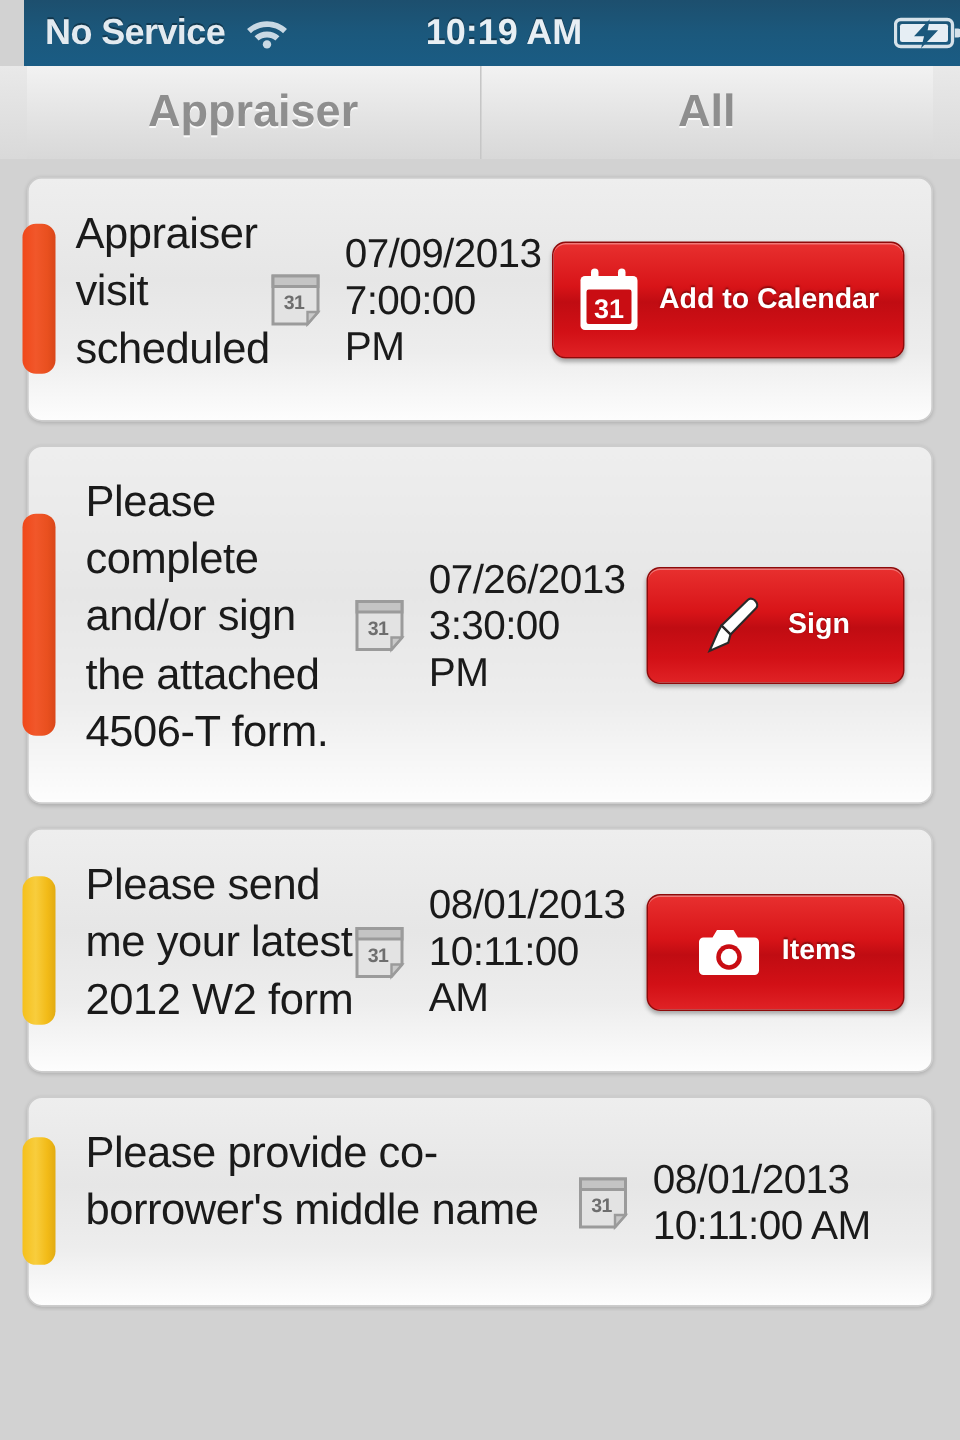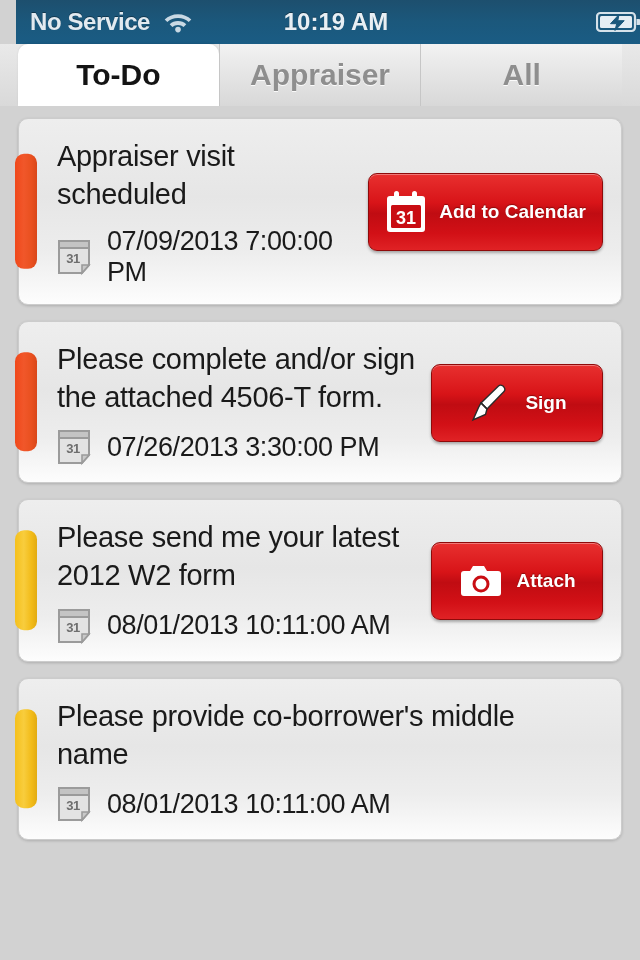--- a/index.html
+++ b/index.html
@@ -84,21 +84,21 @@
      background: linear-gradient(to bottom, #eeeeee 0%, #e6e6e6 42%, #ededed 72%, #fdfdfd 100%);
      border: 1px solid #cccccc; border-radius: 10px;
      box-shadow: 0 1px 3px rgba(0,0,0,.18);
      padding: 18px 18px 16px 38px; min-height: 140px;
      display: flex; align-items: stretch; }
   .stripe { position: absolute; left: -4px; top: 50%; transform: translateY(-50%);
      width: 22px; height: 62%; border-radius: 9px; }
   .stripe.orange { background: linear-gradient(to right,#f04a18,#ee5322 45%,#f2reset,#e8561f);
      background: linear-gradient(to right,#f0481a 0%,#f1572a 40%,#e9501f 75%,#d9471a 100%); }
   .stripe.yellow { background: linear-gradient(to right,#f5c01c 0%,#f8cd3d 40%,#f2bb18 75%,#e2ab12 100%); }
-  .card-body { flex: 1; min-width: 0; display: flex; flex-direction: column;
+  .card-body { flex: 1; min-width: 0; display: flex; flex-direction: row;
      justify-content: center; padding-right: 14px; }
   .card-title { font-size: 29px; color: #1a1a1a; line-height: 1.32;
      letter-spacing: -0.3px; margin-bottom: 12px; }
   .card-date { display: flex; align-items: center; gap: 12px;
      font-size: 27px; color: #1a1a1a; letter-spacing: -0.4px; }
   .card-action { display: flex; align-items: center; }
 
   
   .actbtn {
      min-width: 172px; height: 78px; border-radius: 9px;
@@ -133,23 +133,20 @@
         <rect x="1" y="3" width="38" height="18" rx="3.5" ry="3.5" fill="none" stroke="#d6e2ea" stroke-width="2.2"></rect>
         <rect x="4" y="6" width="32" height="12" rx="1.5" fill="#e6eef4"></rect>
         <path d="M40.5 9h2.2a2 2 0 0 1 0 6h-2.2z" fill="#d6e2ea"></path>
         <path d="M23 4.5l-8.5 9.2h6.2L19 20.5l9.2-9.8h-6.4z" fill="#1b587c" stroke="#1b587c" stroke-width="1"></path>
       </svg>
     </span>
   </div>
 
 
   <div class="tabbar">
-    <div class="tab active">
-      <span>To-Do</span>
-    </div>
     <div class="tab">
       <span>Appraiser</span>
     </div>
     <div class="tab">
       <span>All</span>
     </div>
   </div>
 
   <div class="listwrap">
     <div class="scroller">
@@ -235,21 +232,21 @@
         </div>
         <div class="card-action">
           <div class="actbtn">
             <span>
               <svg width="46" height="38" viewBox="0 0 46 38">
                 <path d="M15 4h11l3 5h11a3 3 0 0 1 3 3v19a3 3 0 0 1-3 3H6a3 3 0 0 1-3-3V12a3 3 0 0 1 3-3h6z" fill="#ffffff"></path>
                 <circle cx="23" cy="22" r="8.5" fill="#c90d13"></circle>
                 <circle cx="23" cy="22" r="5.5" fill="#ffffff"></circle>
               </svg>
             </span>
-            <span class="lbl">Attach</span>
+            <span class="lbl">Items</span>
           </div>
         </div>
       </div>
 
       <div class="card">
         <span class="stripe yellow"></span>
         <div class="card-body">
           <div class="card-title">Please provide co-borrower's middle name</div>
           <div class="card-date">
             <span>

